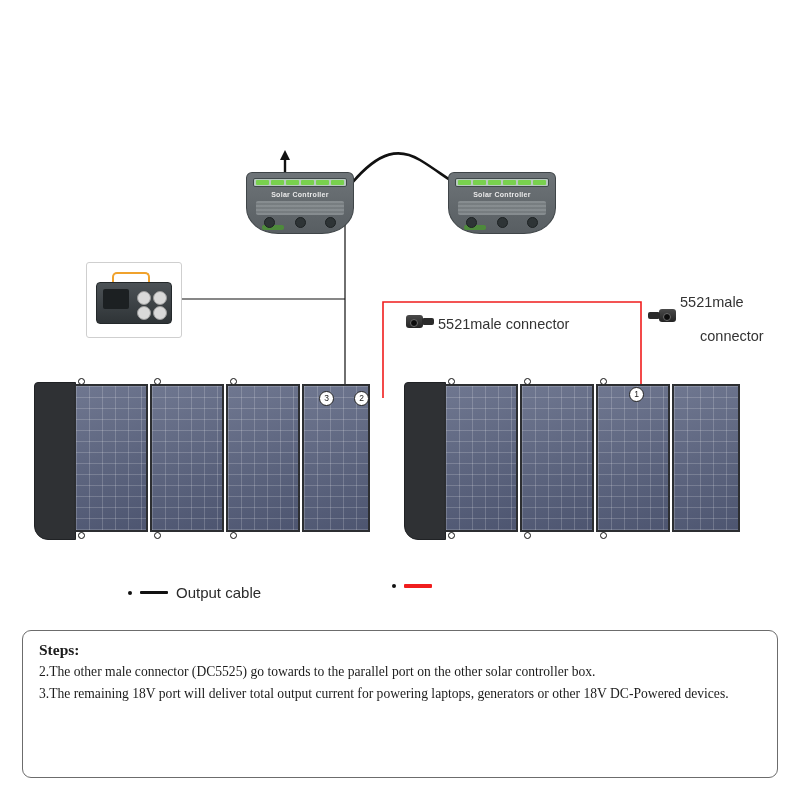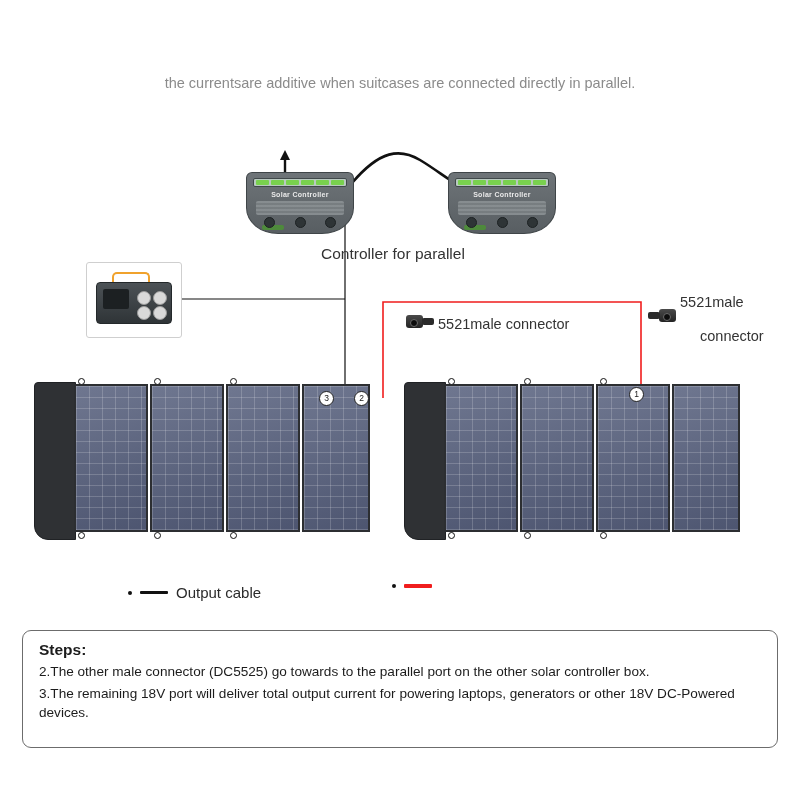--- a/index.html
+++ b/index.html
@@ -250,25 +250,26 @@
   .legend-line {
     display: inline-block;
     width: 28px; height: 3.5px;
     border-radius: 1px;
   }
 
   
   .steps {
     position: absolute;
     left: 22px; top: 630px;
-    width: 756px; height: 118px;
+    width: 756px; height: 148px;
     border: 1.3px solid #6c6c6c;
     border-radius: 9px;
     box-sizing: border-box;
     padding: 10px 4px 8px 16px;
+    font-family: Liberation Serif, serif;
   }
   .steps-title {
     font-size: 15.5px;
     font-weight: bold;
     color: #1c1c1c;
     margin-bottom: 2px;
   }
   .steps p {
     margin: 3px 0 0 0;
     font-size: 13.6px;
@@ -281,21 +282,20 @@
     width: 800px; height: 800px;
     pointer-events: none;
   }
 </style>
 </head>
 <body>
 
 <div id="stage">
 
   <div class="subtitle">
-    <div>the currentsare additive when suitcases are connected directly in parallel.</div>
   </div>
 
   <svg class="wires" viewBox="0 0 800 800">
 
     <path d="M285 185 L285 157" stroke="#111" stroke-width="2.4" fill="none"></path>
     <path d="M285 150 l-5 10 l10 0 z" fill="#111"></path>
 
     <path d="M352 183 C 380 150, 400 148, 420 160 C 440 172, 450 182, 460 185" stroke="#111" stroke-width="2.6" fill="none"></path>
 
     <path d="M345 204 L345 260 L345 398 L357 398" stroke="#111" stroke-width="1.2" fill="none"></path>
@@ -340,21 +340,20 @@
     <div class="ctrl-name">Solar Controller</div>
     <div class="ctrl-mid"></div>
     <div class="ctrl-green"></div>
     <div class="ctrl-ports">
         <span></span>
         <span></span>
         <span></span>
       </div>
   </div>
 
-  <div class="lbl" style="left:321px; top:245px; font-size:15.5px;">Controller for parallel</div>
 
   <div class="station-box"></div>
   <div class="station">
     <div class="st-handle"></div>
     <div class="st-body">
       <div class="st-panel"></div>
       <div class="st-knob" style="left:40px; top:8px;"></div>
       <div class="st-knob" style="left:56px; top:8px;"></div>
       <div class="st-knob" style="left:40px; top:23px;"></div>
       <div class="st-knob" style="left:56px; top:23px;"></div>

